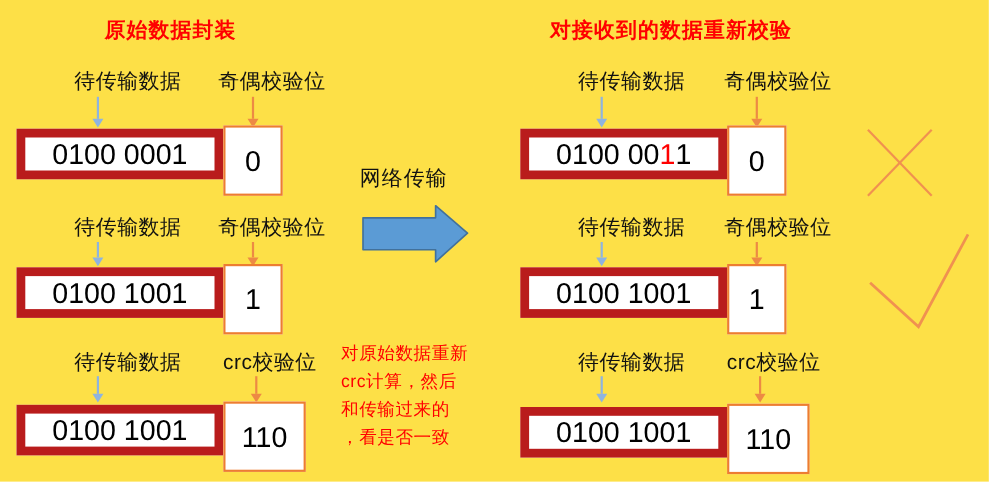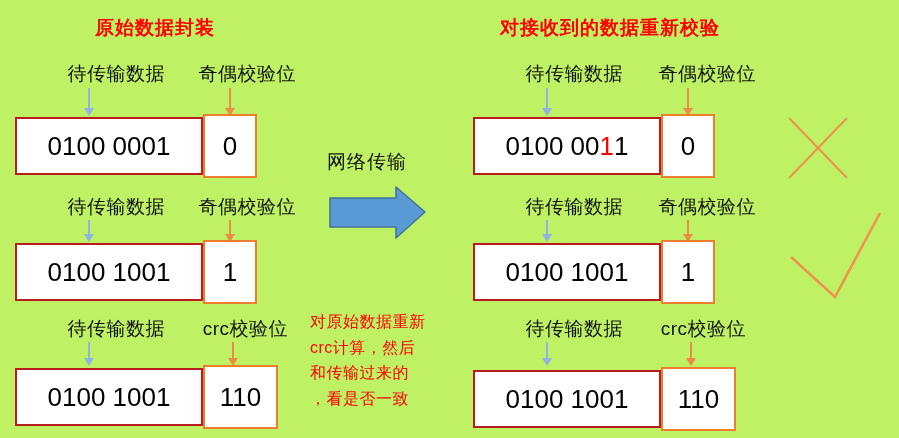--- a/index.html
+++ b/index.html
@@ -1,27 +1,27 @@
 <!DOCTYPE html>
 <html><head>
 <meta charset="utf-8">
 <style>
   html,body{margin:0;padding:0;background:#fff;}
   #stage{
-    position:relative;width:899px;height:438px;background:#bef264;overflow:hidden;
+    position:relative;width:899px;height:438px;background:#fde047;overflow:hidden;
     font-family:"Liberation Sans","DejaVu Sans",sans-serif;color:#000;
   }
   .abs{position:absolute;}
   .title{font-size:19px;font-weight:bold;color:#ff0000;text-align:center;letter-spacing:1px;}
   .field-label{font-size:19px;color:#111;text-align:right;white-space:nowrap;letter-spacing:0.5px;}
   
   .row-box{position:absolute;height:64px;}
   .data-cell{
-    position:absolute;left:0;top:3px;height:58px;box-sizing:border-box;
-    border:2px solid #b91c1c;background:#fff;
+    position:absolute;left:0;top:3px;height:46px;box-sizing:border-box;
+    border:8px solid #b91c1c;background:#fff;
     display:flex;align-items:center;justify-content:center;
     font-size:26px;color:#000;white-space:pre;
   }
   .check-cell{
     position:absolute;top:0;height:64px;box-sizing:border-box;
     border:2px solid #ed7d31;background:#fff;
     display:flex;align-items:center;justify-content:center;
     font-size:26px;color:#000;
   }
   .err{color:#ff0000;}

